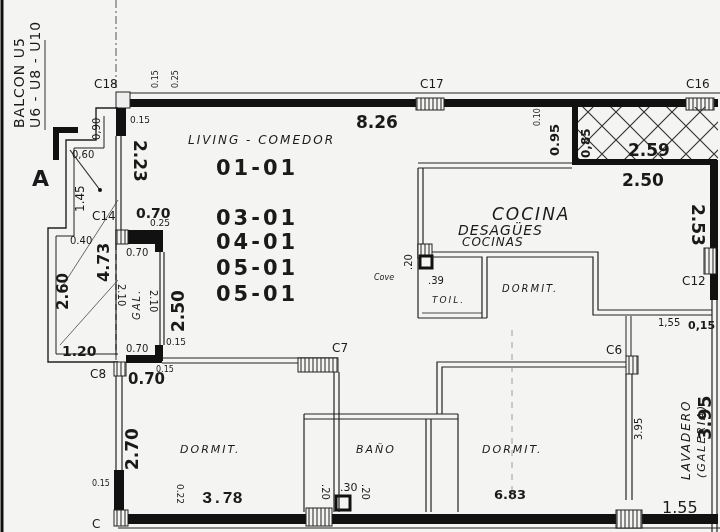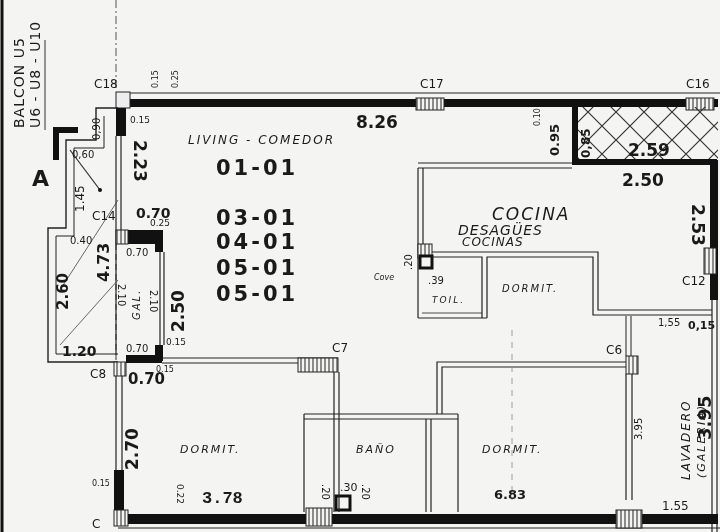--- a/index.html
+++ b/index.html
@@ -192,16 +192,16 @@
   <div class="lbl dim" style="left:202px;top:490px;font-size:17px;font-family:Liberation Mono, monospace;">3.78</div>
   <div class="lbl dim-sm rot90" style="left:184px;top:484px;font-size:9px;">0.22</div>
   <div class="lbl dim-sm rot90" style="left:330px;top:484px;font-size:10px;">.20</div>
   <div class="lbl dim-sm" style="left:340px;top:482px;font-size:11px;">.30</div>
   <div class="lbl dim-sm rot90" style="left:370px;top:484px;font-size:10px;">.20</div>
   <div class="lbl dim-sm rotm90" style="left:404px;top:270px;font-size:10px;">.20</div>
   <div class="lbl dim-sm" style="left:428px;top:276px;font-size:10px;">.39</div>
   <div class="lbl dim" style="left:494px;top:488px;font-size:13px;">6.83</div>
   <div class="lbl dim rotm90" style="left:696px;top:440px;font-size:18px;">3.95</div>
   <div class="lbl dim-sm rotm90" style="left:634px;top:440px;font-size:10px;">3.95</div>
-  <div class="lbl" style="left:662px;top:500px;font-size:12px;">1.55</div>
+  <div class="lbl" style="left:662px;top:500px;font-size:16px;">1.55</div>
   <div class="lbl" style="left:658px;top:318px;font-size:10px;">1,55</div>
   <div class="lbl" style="left:688px;top:320px;font-size:11px;font-weight:bold;">0,15</div>
 </div>
 
 </body></html>

